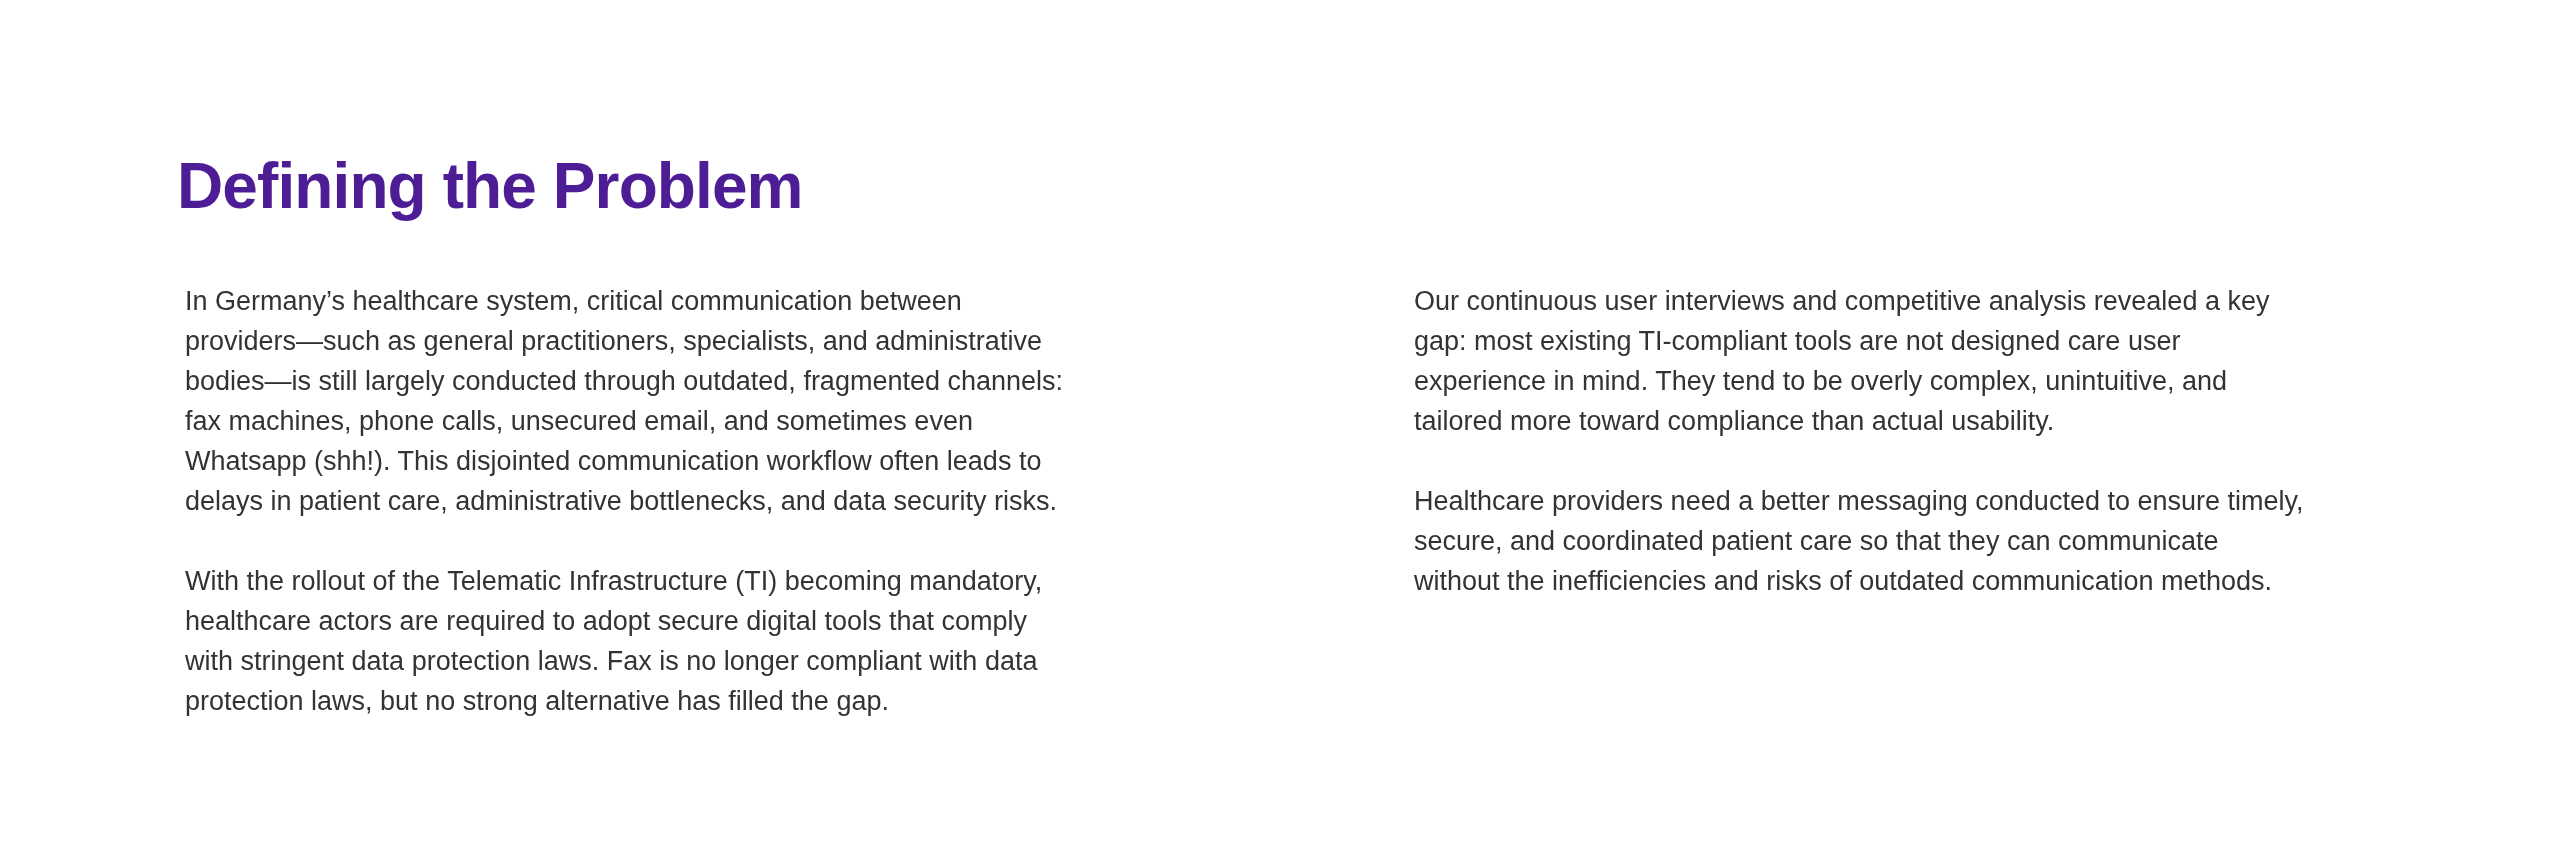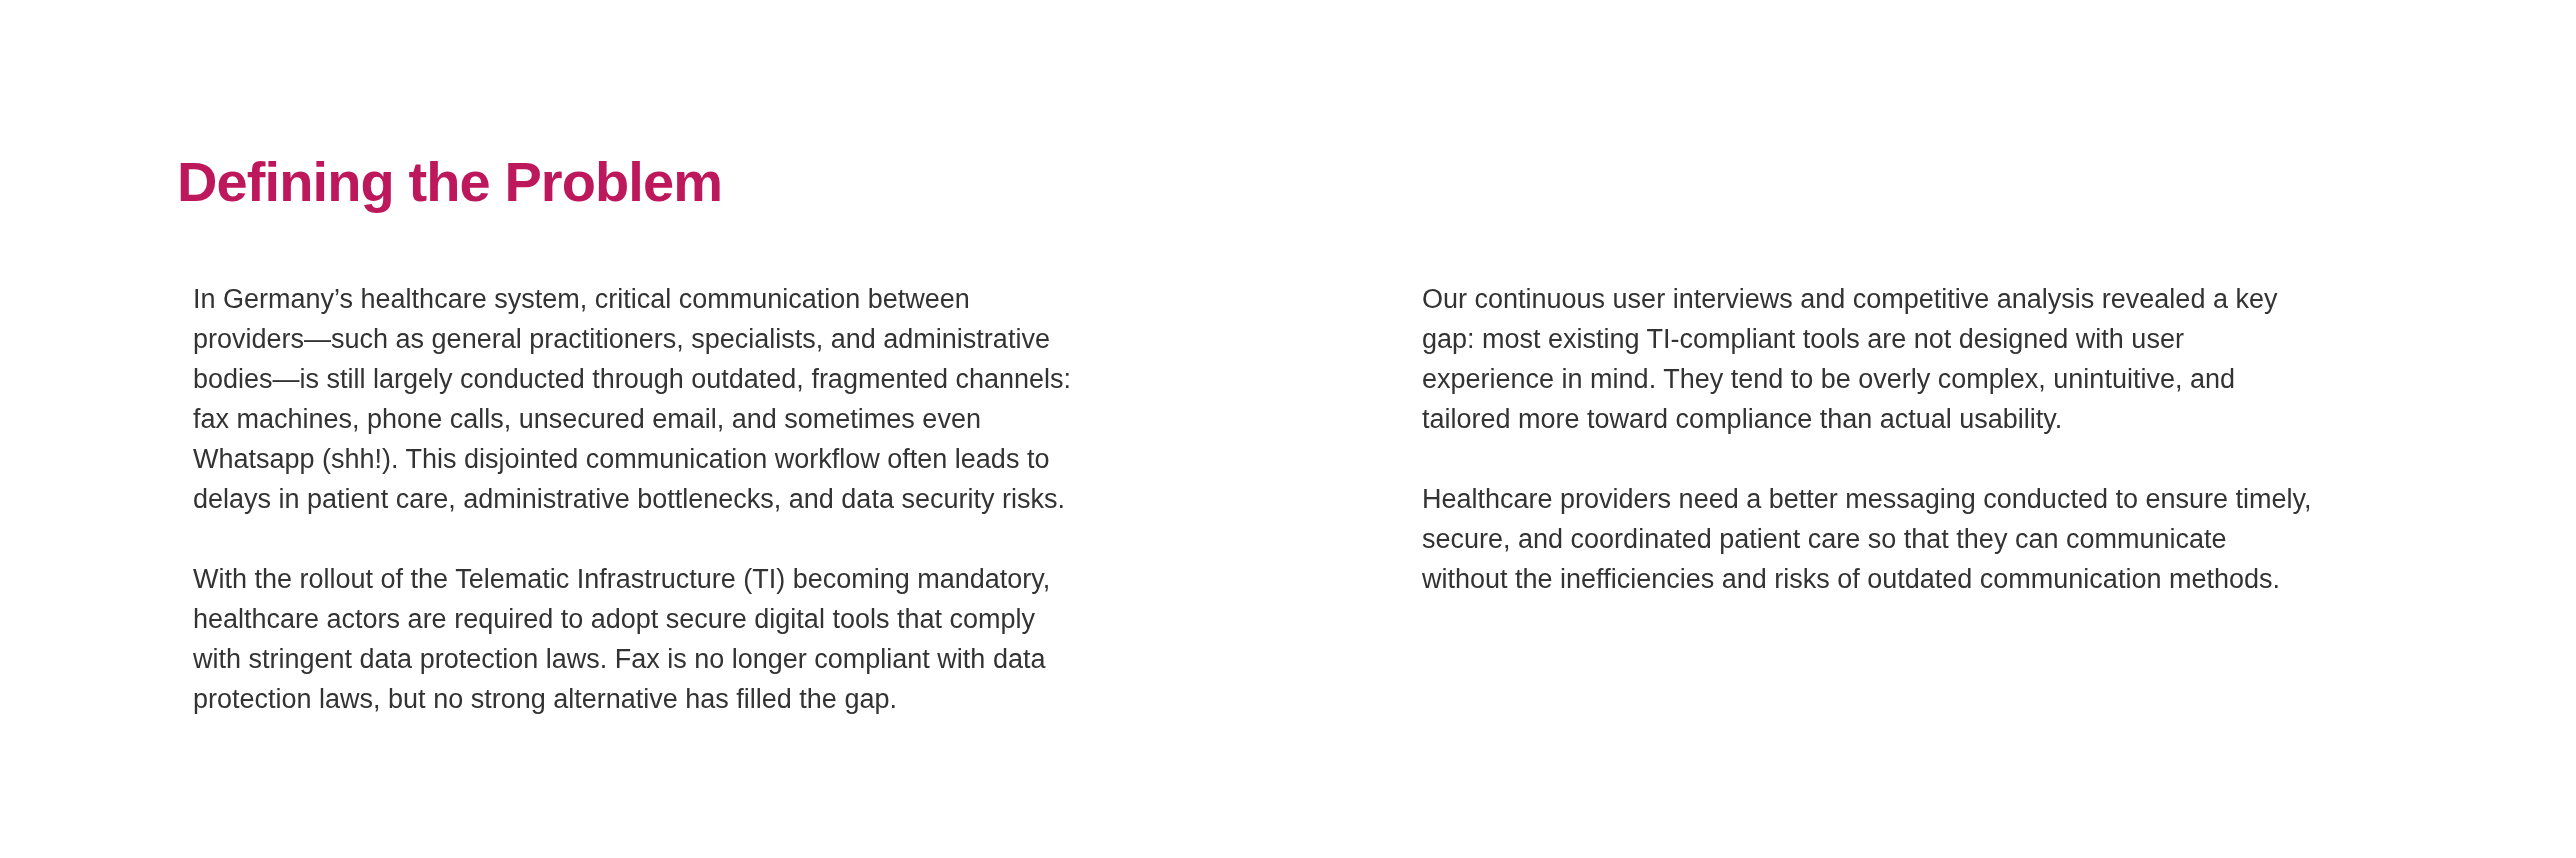--- a/index.html
+++ b/index.html
@@ -14,46 +14,46 @@
 
   .slide {
     width: 2576px;
     height: 859px;
     padding: 150px 179px 0 177px;
     background: #ffffff;
   }
 
   .page-title {
     font-family: "Liberation Sans", sans-serif;
-    font-size: 56px;
+    font-size: 64px;
     font-weight: 700;
     letter-spacing: -0.9px;
     line-height: 1.15;
-    color: #be185d;
+    color: #4c1d95;
     margin: 0 0 49px 0;
   }
 
   .columns {
     display: flex;
     flex-direction: row;
     gap: 234px;
   }
 
   .column {
     width: 995px;
     flex: 0 0 auto;
   }
 
   .para {
     font-family: "Liberation Sans", sans-serif;
     font-size: 27px;
     line-height: 40px;
     color: #333333;
     white-space: pre-line;
-    margin: 16px;
+    margin: 8px;
   }
 
   .para + .para {
     margin-top: 40px;
   }
 </style>
 </head>
 <body>
 
 <div class="slide">
@@ -70,21 +70,21 @@
 Whatsapp (shh!). This disjointed communication workflow often leads to
 delays in patient care, administrative bottlenecks, and data security risks.</p>
       <p class="para">With the rollout of the Telematic Infrastructure (TI) becoming mandatory,
 healthcare actors are required to adopt secure digital tools that comply
 with stringent data protection laws. Fax is no longer compliant with data
 protection laws, but no strong alternative has filled the gap.</p>
     </div>
 
     <div class="column">
       <p class="para">Our continuous user interviews and competitive analysis revealed a key
-gap: most existing TI-compliant tools are not designed with user
+gap: most existing TI-compliant tools are not designed care user
 experience in mind. They tend to be overly complex, unintuitive, and
 tailored more toward compliance than actual usability.</p>
       <p class="para">Healthcare providers need a better messaging conducted to ensure timely,
 secure, and coordinated patient care so that they can communicate
 without the inefficiencies and risks of outdated communication methods.</p>
     </div>
 
   </div>
 </div>
 

